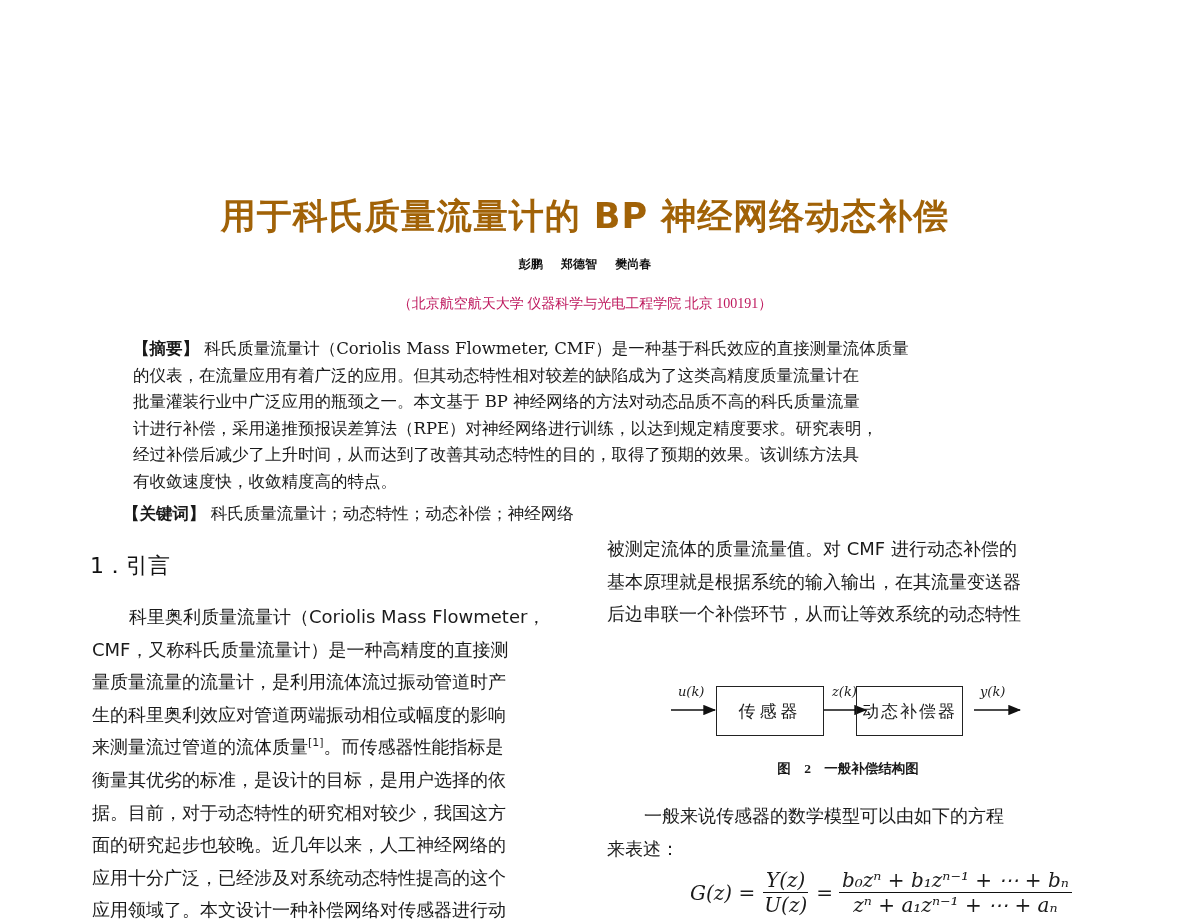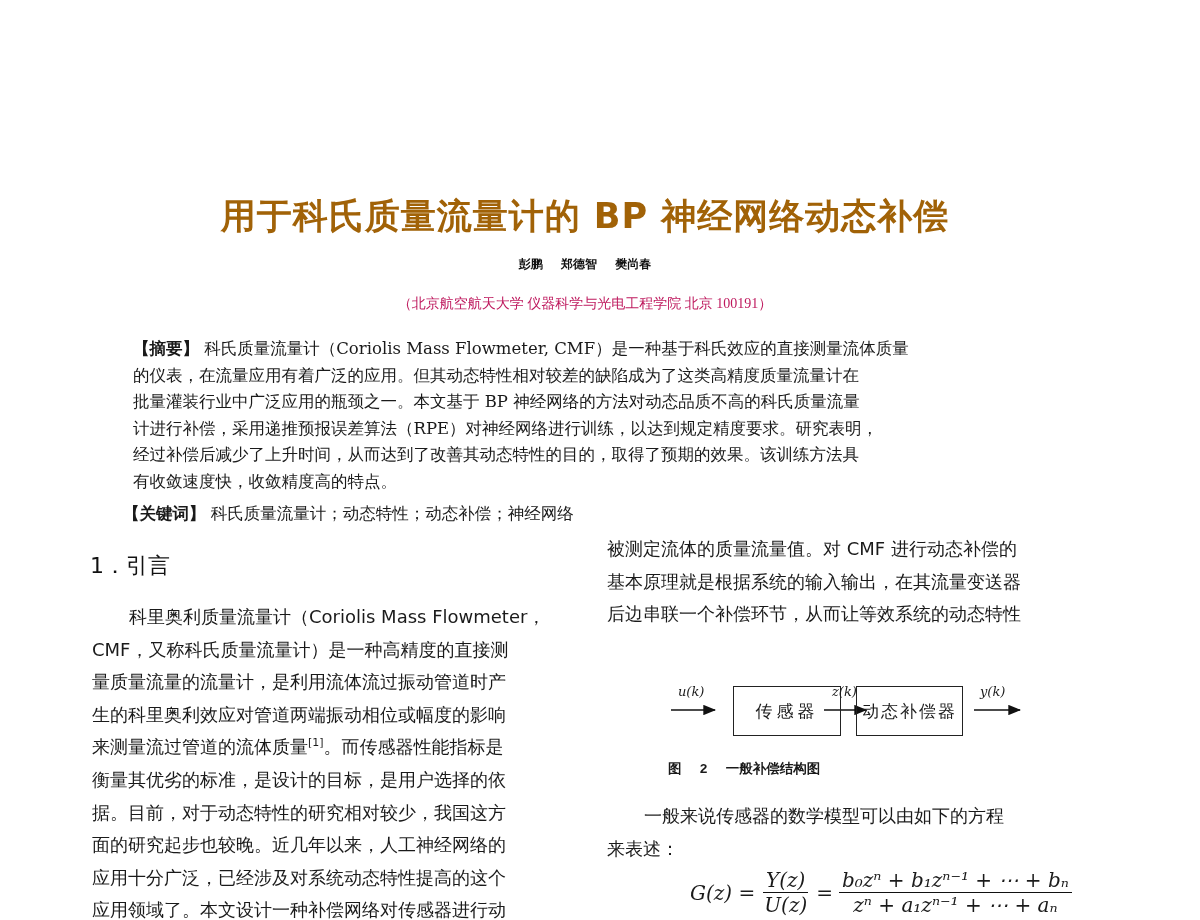--- a/index.html
+++ b/index.html
@@ -43,22 +43,22 @@
   .indent { padding-left: 37px; }
   sup { font-size: 11px; vertical-align: 7px; line-height: 0; }
   .diagram { left: 668px; top: 680px; width: 360px; height: 62px; }
   .box {
     position: absolute; border: 1.3px solid #222; height: 48px; top: 6px;
     display: flex; align-items: center; justify-content: center;
     font-family: "DejaVu Sans", sans-serif; font-size: 17px; letter-spacing: 4px;
   }
   .sig { position: absolute; font-family: "DejaVu Serif", serif; font-style: italic; font-size: 13px; top: -4px; margin-top: 8px; }
   .fig-cap {
-    left: 668px; width: 360px; top: 760px; text-align: left;
-    font-family: Liberation Mono, monospace; font-weight: bold; font-size: 13.5px; word-spacing: 10px;
+    left: 668px; width: 360px; top: 760px; text-align: center;
+    font-family: Liberation Serif, serif; font-weight: bold; font-size: 13.5px; word-spacing: 10px;
   }
   .eq {
     left: 690px; top: 868px; font-family: "DejaVu Serif", serif; font-style: italic; font-size: 20px;
     display: flex; align-items: center; white-space: nowrap;
   }
   .frac { display: inline-flex; flex-direction: column; align-items: center; margin: 0 6px; }
   .frac .num { border-bottom: 1.3px solid #111; padding: 0 3px; line-height: 24px; }
   .frac .den { padding: 0 3px; line-height: 24px; }
 </style>
 </head>
@@ -114,21 +114,21 @@
     <defs>
       <marker id="ah" markerWidth="10" markerHeight="8" refX="9" refY="4" orient="auto">
         <path d="M0,0 L10,4 L0,8 Z" fill="#111"></path>
       </marker>
     </defs>
     <line x1="3" y1="30" x2="47" y2="30" stroke="#111" stroke-width="1.3" marker-end="url(#ah)"></line>
     <line x1="156" y1="30" x2="198" y2="30" stroke="#111" stroke-width="1.3" marker-end="url(#ah)"></line>
     <line x1="306" y1="30" x2="352" y2="30" stroke="#111" stroke-width="1.3" marker-end="url(#ah)"></line>
   </svg>
   <span class="sig" style="left:10px">u(k)</span>
-  <div class="box" style="left:65px;width:106px">传感器</div>
+  <div class="box" style="left:48px;width:106px">传感器</div>
   <span class="sig" style="left:164px">z(k)</span>
   <div class="box" style="left:188px;width:105px;letter-spacing:2px">动态补偿器</div>
   <span class="sig" style="left:312px">y(k)</span>
 </div>
 
 <div class="abs fig-cap">图 2  一般补偿结构图</div>
 
 <div class="abs col" style="left:607px;top:800px;width:480px">
   <span class="ln indent">一般来说传感器的数学模型可以由如下的方程</span>
   <span class="ln">来表述：</span>

